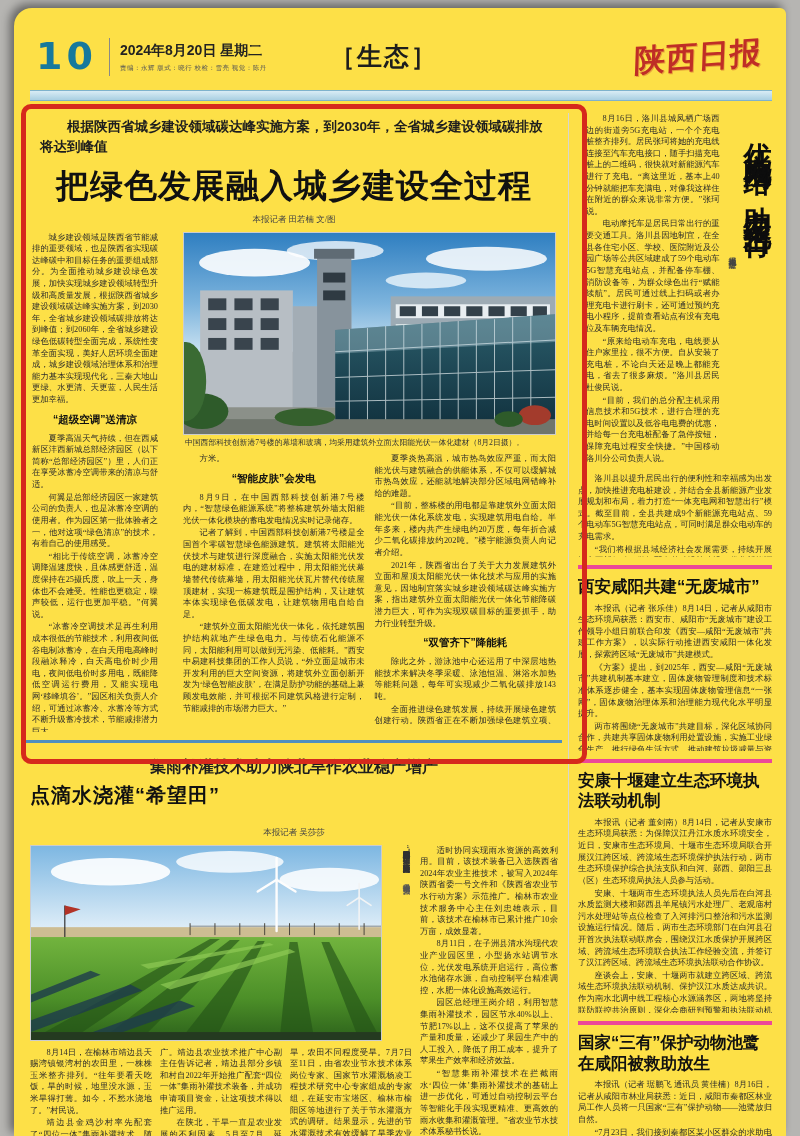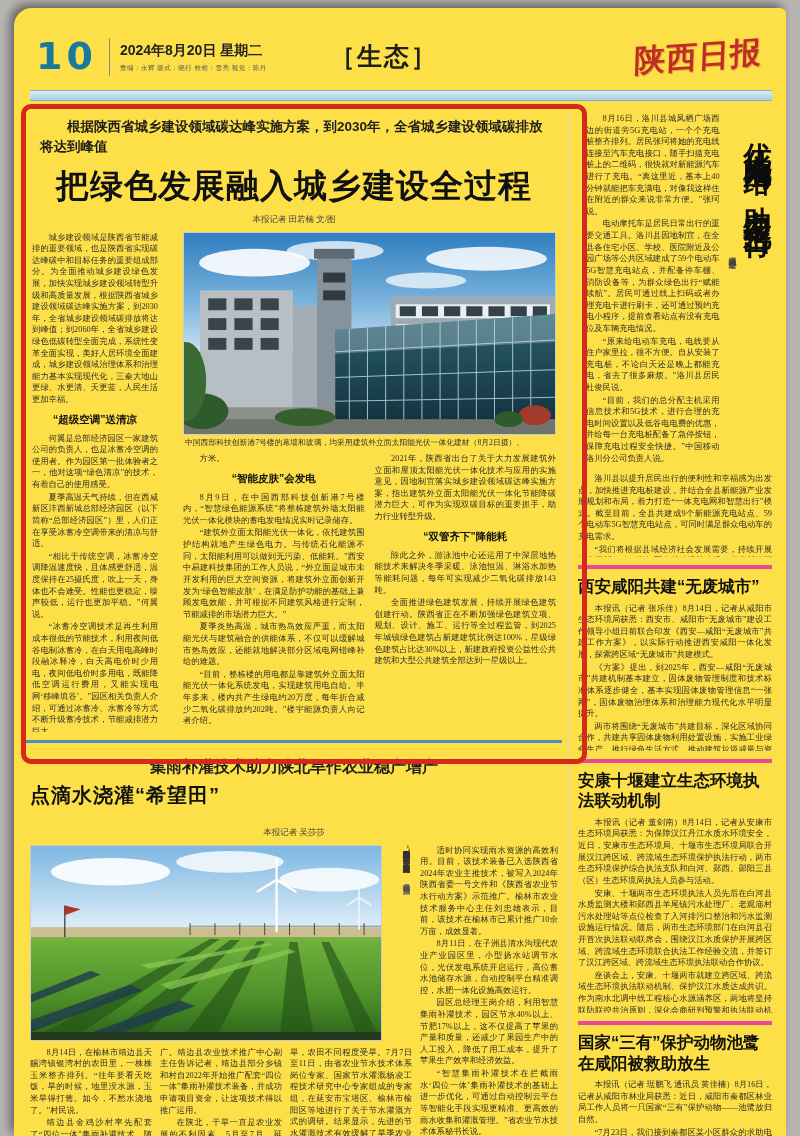--- a/index.html
+++ b/index.html
@@ -93,22 +93,22 @@
       <div class="red-box"></div>
 
       <article class="lead">
         <p class="kicker">根据陕西省城乡建设领域碳达峰实施方案，到2030年，全省城乡建设领域碳排放将达到峰值</p>
         <h1 class="lead-h">把绿色发展融入城乡建设全过程</h1>
         <div class="byline">本报记者 田若楠 文/图</div>
         <div class="lead-body">
           <div class="lcol">
               <p class="para">城乡建设领域是陕西省节能减排的重要领域，也是陕西省实现碳达峰碳中和目标任务的重要组成部分。为全面推动城乡建设绿色发展，加快实现城乡建设领域转型升级和高质量发展，根据陕西省城乡建设领域碳达峰实施方案，到2030年，全省城乡建设领域碳排放将达到峰值；到2060年，全省城乡建设绿色低碳转型全面完成，系统性变革全面实现，美好人居环境全面建成，城乡建设领域治理体系和治理能力基本实现现代化，三秦大地山更绿、水更清、天更蓝，人民生活更加幸福。</p>
               <div class="subhead">“超级空调”送清凉</div>
+              <p class="para">夏季高温天气持续，但在西咸新区沣西新城总部经济园区（以下简称“总部经济园区”）里，人们正在享受冰蓄冷空调带来的清凉与舒适。</p>
               <p class="para">何翼是总部经济园区一家建筑公司的负责人，也是冰蓄冷空调的使用者。作为园区第一批体验者之一，他对这项“绿色清凉”的技术，有着自己的使用感受。</p>
-              <p class="para">夏季高温天气持续，但在西咸新区沣西新城总部经济园区（以下简称“总部经济园区”）里，人们正在享受冰蓄冷空调带来的清凉与舒适。</p>
               <p class="para">“相比于传统空调，冰蓄冷空调降温速度快，且体感更舒适，温度保持在25摄氏度，吹上一天，身体也不会难受。性能也更稳定，噪声较低，运行也更加平稳。”何翼说。</p>
               <p class="para">“冰蓄冷空调技术是再生利用成本很低的节能技术，利用夜间低谷电制冰蓄冷，在白天用电高峰时段融冰释冷，白天高电价时少用电，夜间低电价时多用电，既能降低空调运行费用，又能实现电网‘移峰填谷’。”园区相关负责人介绍，可通过冰蓄冷、水蓄冷等方式不断升级蓄冷技术，节能减排潜力巨大。</p>
             </div>
           <div class="rarea">
             <svg class="photo" viewBox="0 0 368 203" preserveAspectRatio="none">
               <defs>
                 <linearGradient id="sky1" x1="0" y1="0" x2="0" y2="1">
                   <stop offset="0" stop-color="#2f7fc1"></stop>
                     <stop offset=".55" stop-color="#7db4dd"></stop>
                     <stop offset="1" stop-color="#d9ebf5"></stop>
@@ -174,20 +174,21 @@
               <ellipse cx="2" cy="150" rx="20" ry="40" fill="#3a6b33"></ellipse>
               <ellipse cx="120" cy="186" rx="30" ry="9" fill="#35602d"></ellipse>
               <ellipse cx="348" cy="184" rx="16" ry="10" fill="#a33b2c"></ellipse>
               <ellipse cx="322" cy="188" rx="14" ry="8" fill="#2e5b2a"></ellipse>
             </svg>
             <p class="caption">中国西部科技创新港7号楼的幕墙和玻璃，均采用建筑外立面太阳能光伏一体化建材（8月2日摄）。</p>
             <div class="twocol">
                 <p class="para">方米。</p>
                 <div class="subhead">“智能皮肤”会发电</div>
                 <p class="para">8月9日，在中国西部科技创新港7号楼内，“智慧绿色能源系统”将整栋建筑外墙太阳能光伏一体化模块的蓄电发电情况实时记录储存。</p>
+                <p class="para">记者了解到，中国西部科技创新港7号楼是全国首个零碳智慧绿色能源建筑。建筑将太阳能光伏技术与建筑进行深度融合，实施太阳能光伏发电的建材标准，在建造过程中，用太阳能光伏幕墙替代传统幕墙，用太阳能光伏瓦片替代传统屋顶建材，实现一栋建筑既是围护结构，又让建筑本体实现绿色低碳发电，让建筑物用电自给自足。</p>
                 <p class="para">“建筑外立面太阳能光伏一体化，依托建筑围护结构就地产生绿色电力。与传统石化能源不同，太阳能利用可以做到无污染、低能耗。”西安中易建科技集团的工作人员说，“外立面是城市未开发利用的巨大空间资源，将建筑外立面创新开发为‘绿色智能皮肤’，在满足防护功能的基础上兼顾发电效能，并可根据不同建筑风格进行定制，节能减排的市场潜力巨大。”</p>
                 <p class="para">夏季炎热高温，城市热岛效应严重，而太阳能光伏与建筑融合的供能体系，不仅可以缓解城市热岛效应，还能就地解决部分区域电网错峰补给的难题。</p>
                 <p class="para">“目前，整栋楼的用电都是靠建筑外立面太阳能光伏一体化系统发电，实现建筑用电自给。半年多来，楼内共产生绿电约20万度，每年折合减少二氧化碳排放约202吨。”楼宇能源负责人向记者介绍。</p>
                 <p class="para">2021年，陕西省出台了关于大力发展建筑外立面和屋顶太阳能光伏一体化技术与应用的实施意见，因地制宜落实城乡建设领域碳达峰实施方案，指出建筑外立面太阳能光伏一体化节能降碳潜力巨大，可作为实现双碳目标的重要抓手，助力行业转型升级。</p>
                 <div class="subhead">“双管齐下”降能耗</div>
                 <p class="para">除此之外，游泳池中心还运用了中深层地热能技术来解决冬季采暖、泳池恒温、淋浴水加热等能耗问题，每年可实现减少二氧化碳排放143吨。</p>
                 <p class="para">全面推进绿色建筑发展，持续开展绿色建筑创建行动。陕西省正在不断加强绿色建筑立项、规划、设计、施工、运行等全过程监管，到2025年城镇绿色建筑占新建建筑比例达100%，星级绿色建筑占比达30%以上，新建政府投资公益性公共建筑和大型公共建筑全部达到一星级以上。</p>
               </div>
           </div>
         </div>

